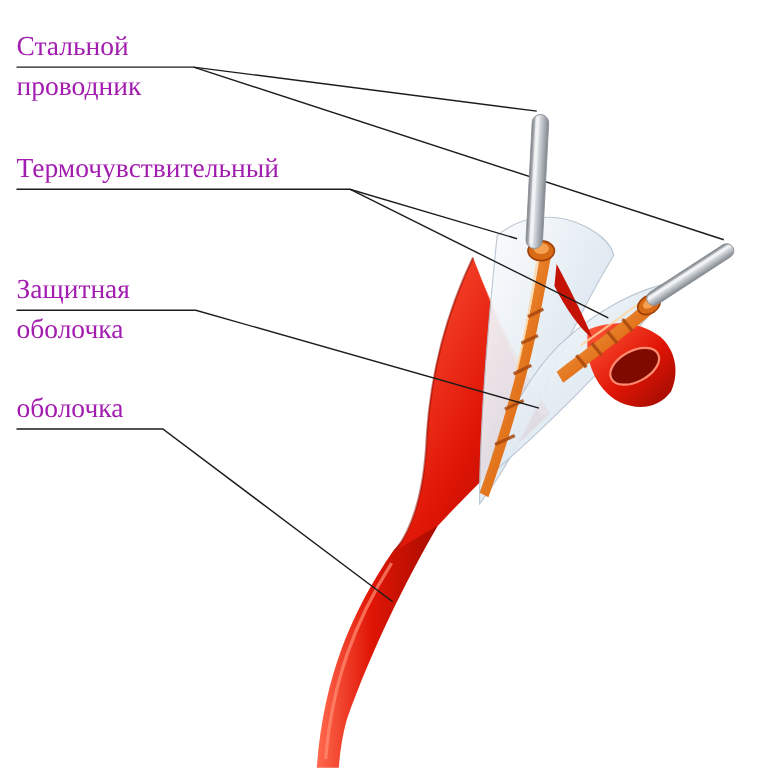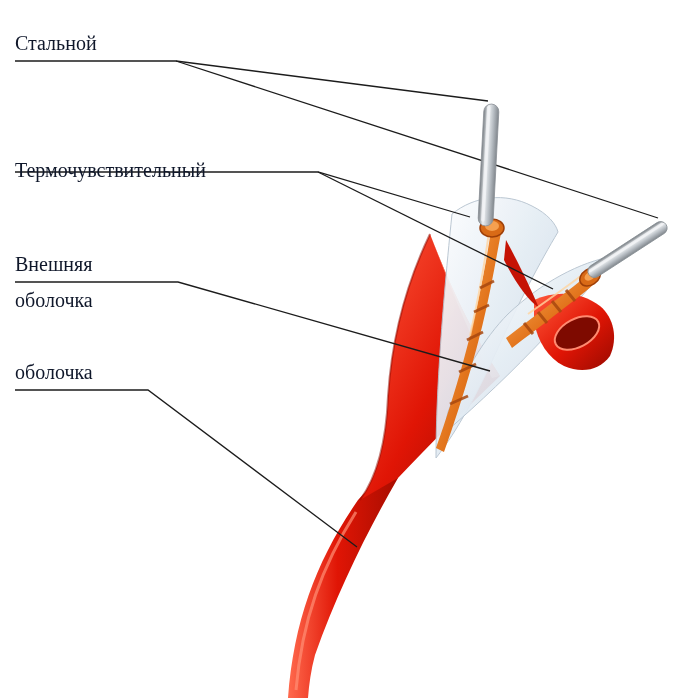--- a/index.html
+++ b/index.html
@@ -6,29 +6,29 @@
   .stage{
     position:relative;
     width:700px;height:700px;
     background:#ffffff;
     overflow:hidden;
     font-family:"Liberation Serif",serif;
   }
   .art{position:absolute;left:0;top:0;}
   .label{
     position:absolute;
-    font-size:20px;
+    font-size:25px;
     line-height:30px;
-    color:#0f172a;
+    color:#a21caf;
     white-space:nowrap;
   }
   .label span{display:block;}
   .label span + span{margin-top:6px;}
   .lbl1{left:15px;top:28px;}
-  .lbl2{left:15px;top:155px;}
+  .lbl2{left:15px;top:139px;}
   .lbl3{left:15px;top:249px;}
   .lbl4{left:15px;top:357px;}
 </style>
 </head>
 <body>
 
 <div class="stage">
 
   <svg class="art" width="700" height="700" viewBox="0 0 700 700" xmlns="http://www.w3.org/2000/svg">
     <defs>
@@ -148,28 +148,29 @@
     </g>
 
     <g transform="rotate(-33 592 272)">
       <rect x="588" y="266" width="92" height="13" rx="6.5" fill="url(#steelH)" stroke="#8a9096" stroke-width="0.8"></rect>
       <rect x="590" y="268.5" width="88" height="3" rx="1.5" fill="#f2f4f6" opacity="0.8"></rect>
     </g>
   </svg>
 
   <div class="label lbl1">
     <span>Стальной</span>
+    <span>проводник</span>
   </div>
 
   <div class="label lbl2">
     <span>Термочувствительный</span>
   </div>
 
   <div class="label lbl3">
-    <span>Внешняя</span>
+    <span>Защитная</span>
     <span>оболочка</span>
   </div>
 
   <div class="label lbl4">
     <span>оболочка</span>
   </div>
 
 </div>
 
 </body></html>

